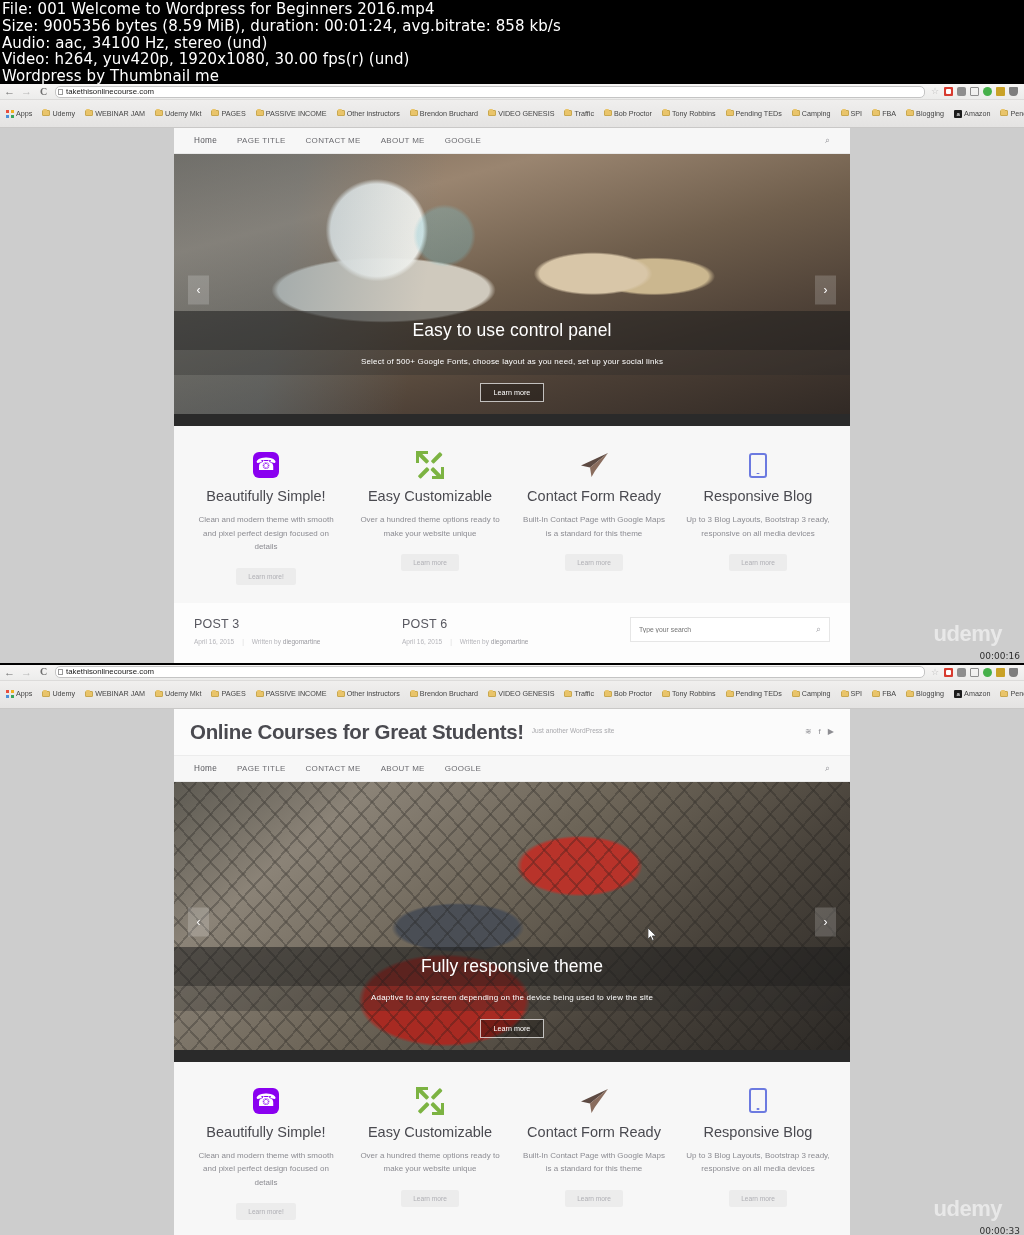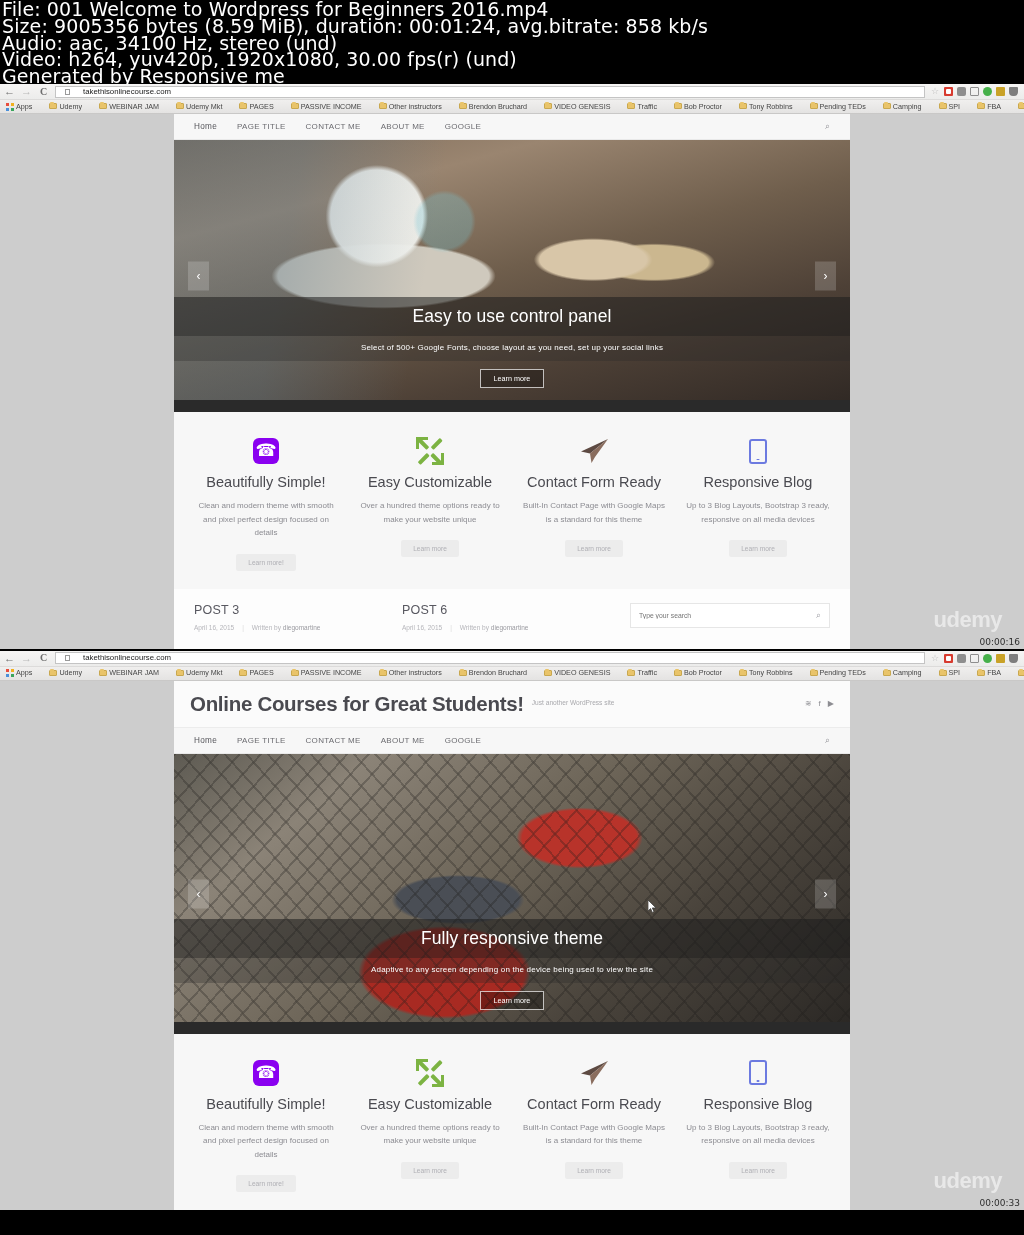--- a/index.html
+++ b/index.html
@@ -8,21 +8,21 @@
     background: #000;
     font-family: "Liberation Sans", sans-serif;
     overflow: hidden;
   }
 
   
   .fileinfo {
     background: #000; color: #fff;
     padding: 1px 2px 2px 2px;
     font-family: "DejaVu Sans", sans-serif;
-    font-size: 19px; line-height: 16.8px;
+    font-size: 15px; line-height: 16.8px;
     letter-spacing: .1px;
     height: 84px;
   }
   .fileinfo div { white-space: nowrap; }
 
   
   .shot { position: relative; width: 1024px; background: #cfcfcf; }
   .chrome {
     background: linear-gradient(#f2f1f0, #e7e6e5);
     border-bottom: 1px solid #c9c8c7;
@@ -32,43 +32,43 @@
     height: 15px; padding: 0 4px;
     gap: 6px;
     background: linear-gradient(#f6f5f4,#ececeb);
   }
   .navbtn { font-size: 11px; color: #8b8b8b; line-height: 1; width: 11px; text-align: center; }
   .navbtn.back { color: #6d6d6d; }
   .navbtn.fwd { color: #b8b8b8; }
   .navbtn.reload { color: #6d6d6d; font-weight: bold; font-size: 10px; font-family: "Liberation Serif", serif; }
   .urlbox {
     flex: 1; height: 12px; background: #fff;
-    border: 1px solid #c4c4c4; border-radius: 0;
-    display: flex; align-items: center; padding: 0 9px; gap: 13px;
+    border: 1px solid #c4c4c4; border-radius: 5px;
+    display: flex; align-items: center; padding: 0 2px; gap: 3px;
     font-size: 8px; color: #2a2a2a;
   }
   .pageicon {
     width: 5px; height: 6px; border: 1px solid #9a9a9a;
     background: #fff; flex: 0 0 auto;
   }
   .urltext { font-size: 7.8px; color: #202020; line-height: 1; }
   .chrome-icons { display: flex; align-items: center; gap: 4px; padding-right: 2px; }
   .cicon { width: 9px; height: 9px; border-radius: 1px; }
   .cicon.star { background: none; color: #bdbdbd; font-size: 9px; line-height: 9px; }
   .cicon.red { background: #d73b2f; position: relative; }
   .cicon.red::after { content:""; position:absolute; left:2px; top:2px; width:5px; height:5px; background:#fff; border-radius:1px;}
   .cicon.gray { background: #8e8e8e; border-radius: 2px; }
   .cicon.win { border: 1.4px solid #8e8e8e; border-radius: 1px; background: none; }
   .cicon.green { background: #46b04a; border-radius: 50%; }
   .cicon.yel { background: #c9a227; border-radius: 1px; }
   .cicon.shield { background: #7e7e7e; border-radius: 1px 1px 4px 4px; }
 
   .bmbar {
-    display: flex; align-items: center; height: 14px;
-    padding: 0 3px; gap: 11px;
+    display: flex; align-items: center; height: 28px;
+    padding: 0 3px; gap: 4px;
     background: linear-gradient(#f0efee,#e4e3e2);
     border-top: 1px solid #dcdbda;
     overflow: hidden;
   }
   .bm { display: flex; align-items: center; gap: 2px; padding: 0 3px; flex: 0 0 auto; }
   .bm .folder {
     width: 8px; height: 6px; background: #e9c46a;
     border: .5px solid #c9a84f; border-radius: 1px;
     position: relative; flex: 0 0 auto;
   }
@@ -242,21 +242,21 @@
   .divider-black { height: 2px; background: #000; }
 </style>
 </head>
 <body>
 
 <div class="fileinfo">
   <div>File: 001 Welcome to Wordpress for Beginners 2016.mp4</div>
   <div>Size: 9005356 bytes (8.59 MiB), duration: 00:01:24, avg.bitrate: 858 kb/s</div>
   <div>Audio: aac, 34100 Hz, stereo (und)</div>
   <div>Video: h264, yuv420p, 1920x1080, 30.00 fps(r) (und)</div>
-  <div>Generated by Responsive me</div>
+  <div>Wordpress by Thumbnail me</div>
 </div>
 
 <div class="shot">
 
   <div class="chrome">
     <div class="urlbar-row">
       <span class="navbtn back">←</span>
       <span class="navbtn fwd">→</span>
       <span class="navbtn reload">C</span>
       <div class="urlbox">

